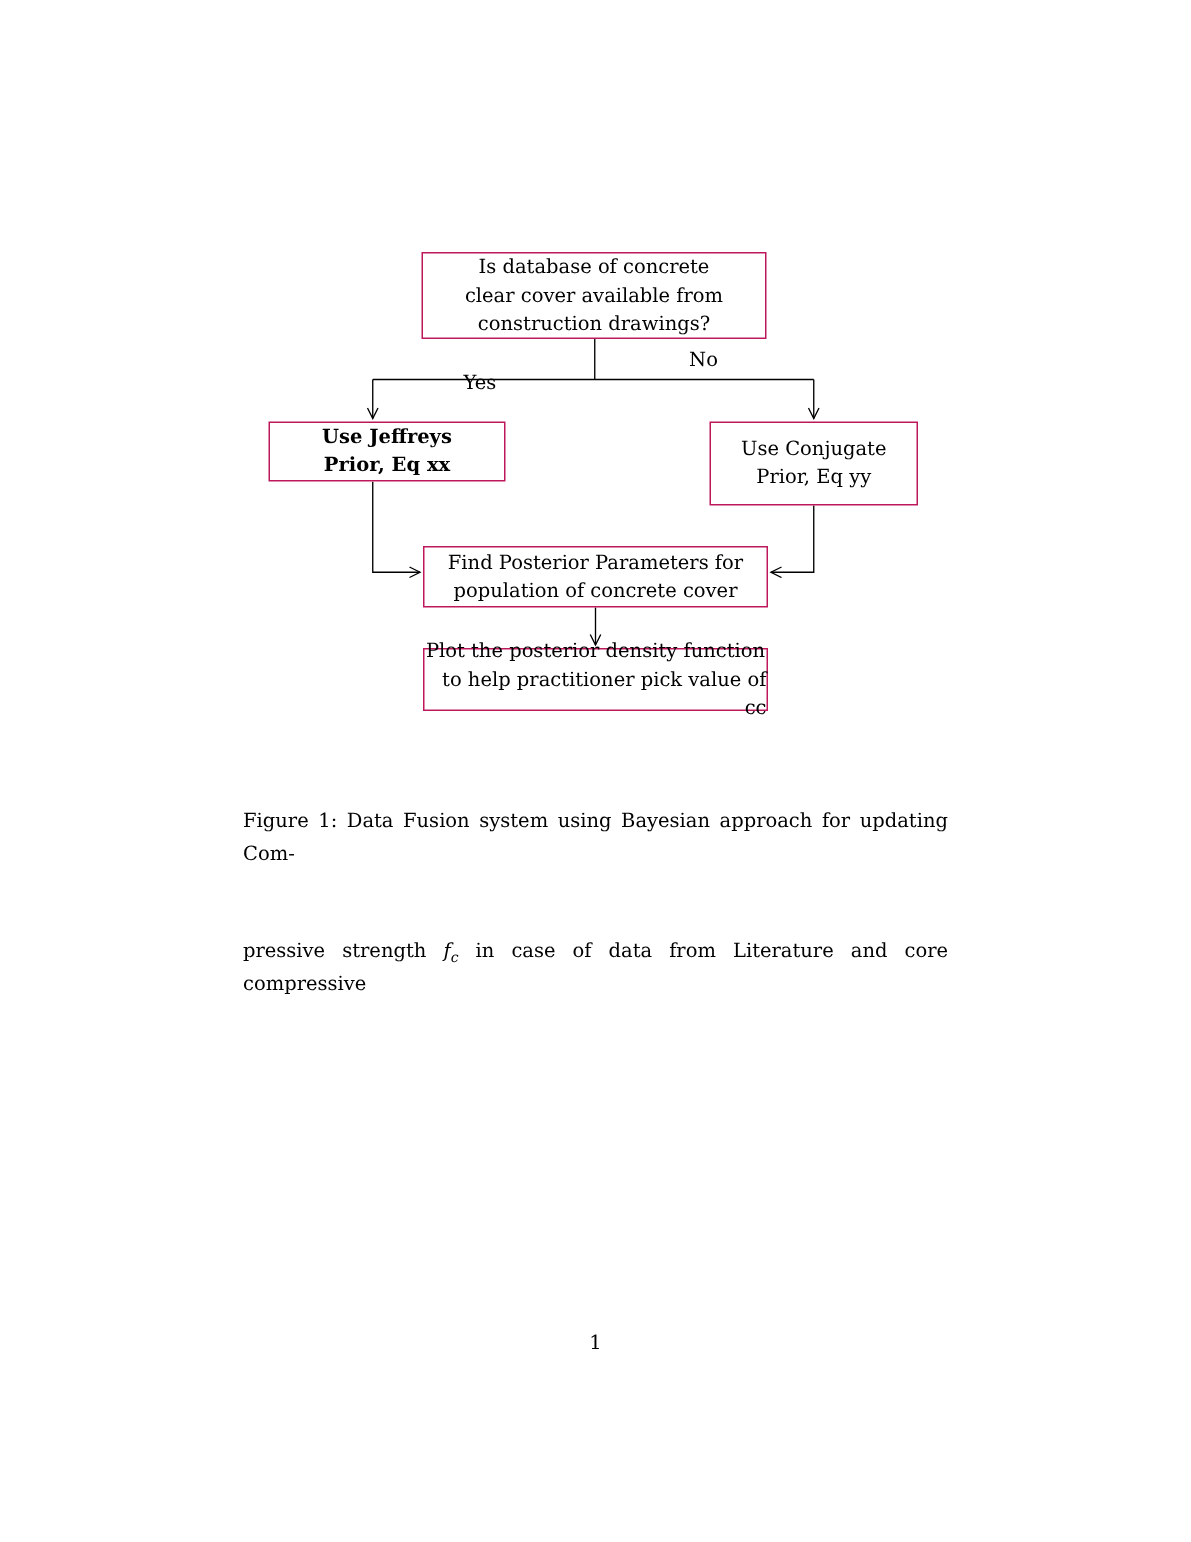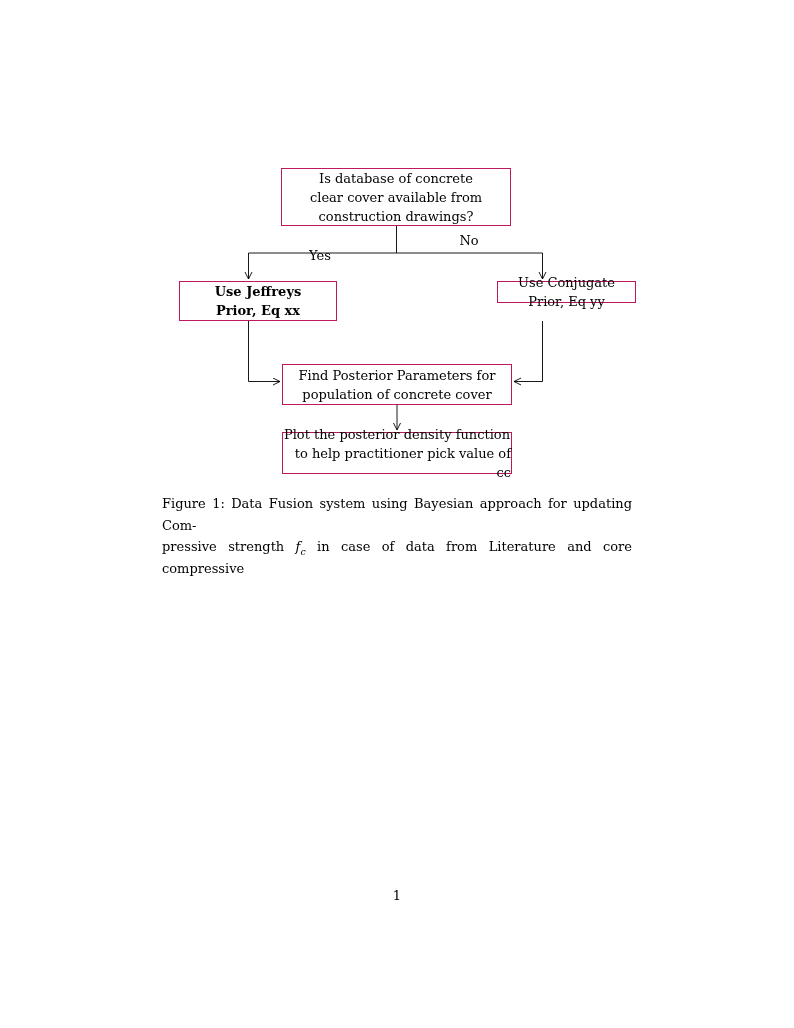--- a/index.html
+++ b/index.html
@@ -26,40 +26,40 @@
     display: flex;
     flex-direction: column;
     justify-content: center;
     align-items: center;
     text-align: center;
     font-size: 13px;
     line-height: 19px;
   }
   .node-top    { left: 281px; top: 168px; width: 230px; height: 58px; }
   .node-left   { left: 179px; top: 281px; width: 158px; height: 40px; font-weight: bold; }
-  .node-right  { left: 497px; top: 281px; width: 139px; height: 22px; }
+  .node-right  { left: 473px; top: 281px; width: 139px; height: 56px; }
   .node-middle { left: 282px; top: 364px; width: 230px; height: 41px; }
   .node-bottom { left: 282px; top: 432px; width: 230px; height: 42px; text-align: right; }
   .edge-label {
     position: absolute;
     width: 44px;
     text-align: center;
     font-size: 13px;
     line-height: 15px;
   }
   .edge-label-yes { left: 298px; top: 248px; }
   .edge-label-no  { left: 447px; top: 233px; }
   .caption {
     position: absolute;
     left: 162px; top: 493px;
     width: 470px;
     font-size: 13px;
     line-height: 21.5px;
   }
-  .caption .just { text-align: justify; text-align-last: justify; }
+  .caption .just { text-align: justify; text-align-last: justify; margin-top: 44px; }
   .caption .mi   { font-style: italic; }
   .caption sub   { font-style: italic; font-size: 0.72em; line-height: 0; }
   .page-number {
     position: absolute;
     left: 0; top: 888px;
     width: 794px;
     text-align: center;
     font-size: 13px;
   }
 </style>

